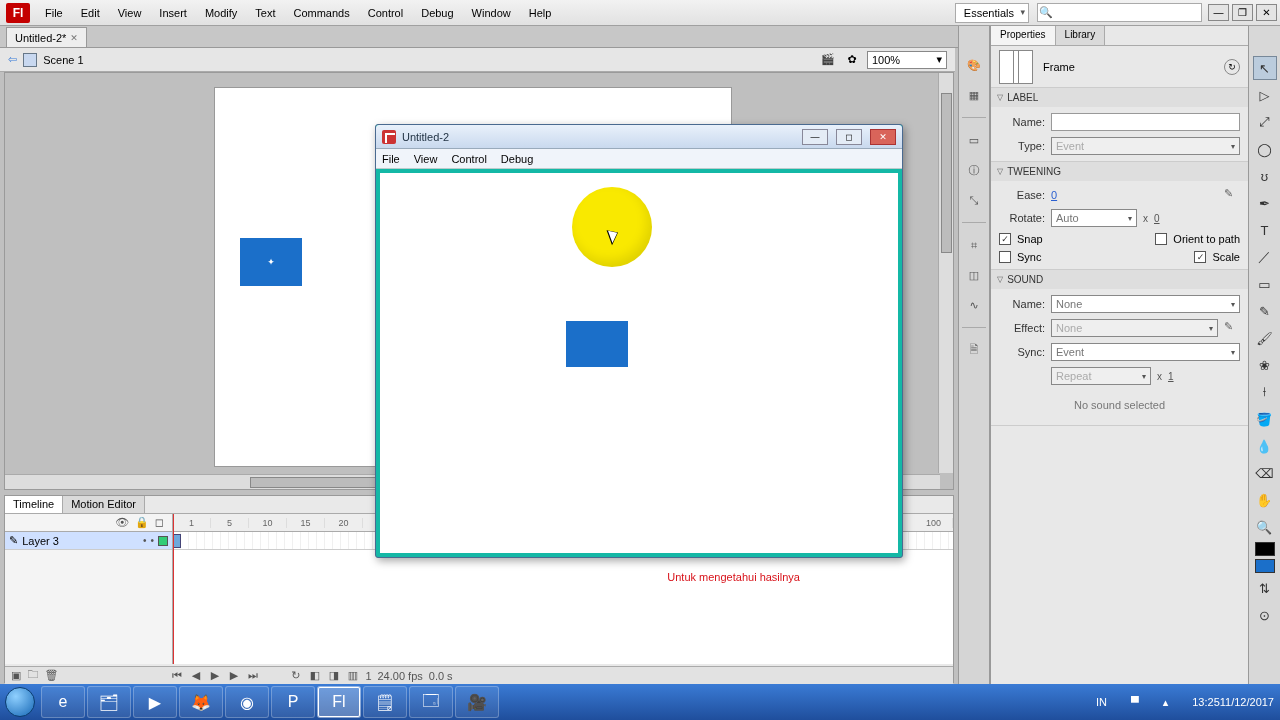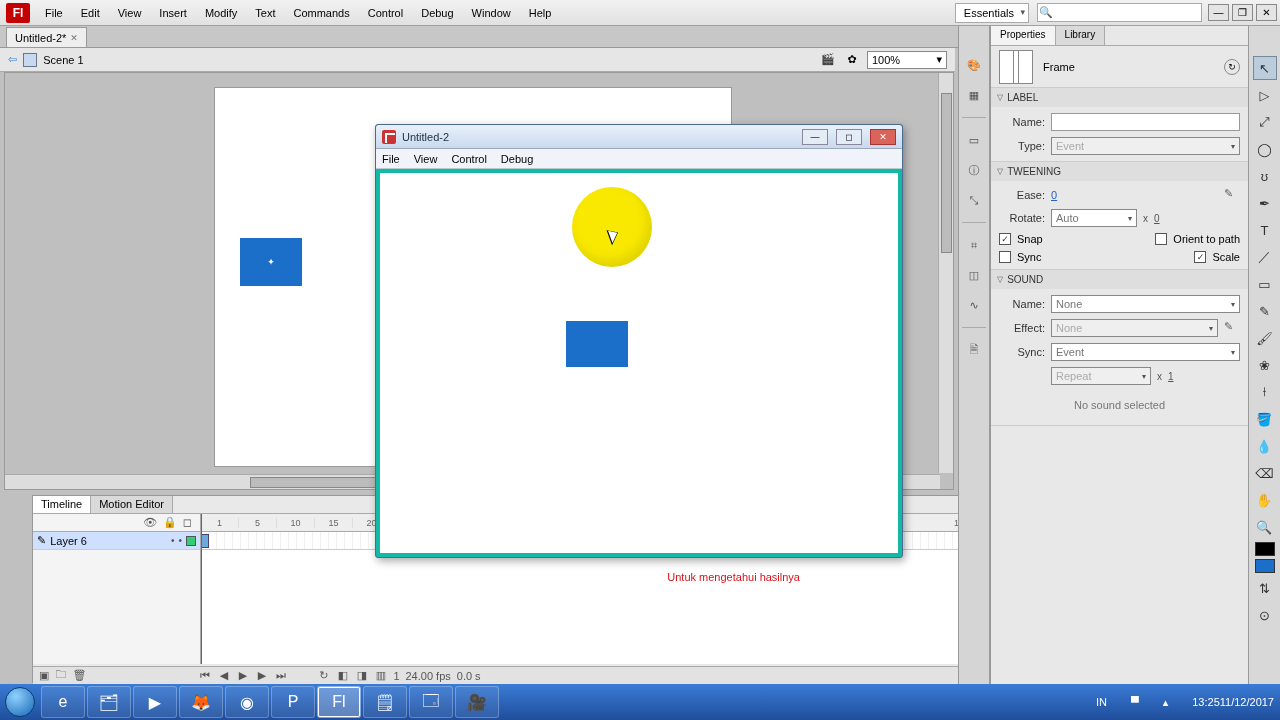--- a/index.html
+++ b/index.html
@@ -31,21 +31,21 @@
 
 .stage-wrap { position:absolute; left:4px; top:72px; width:950px; height:418px; background:#bfbfbf; overflow:hidden; border:1px solid #9a9a9a; }
 .stage-canvas { position:absolute; left:210px; top:15px; width:516px; height:378px; background:#fff; box-shadow:0 0 0 1px #999; }
 .blue-sq-stage { position:absolute; left:235px; top:165px; width:62px; height:48px; background:#1b6fc9; display:flex; align-items:center; justify-content:center; color:#fff; font-size:9px; }
 .stage-wrap .hscroll { position:absolute; left:0; bottom:0; width:935px; height:15px; background:#ddd; border-top:1px solid #aaa; }
 .stage-wrap .hscroll .thumb { position:absolute; left:245px; top:2px; width:210px; height:11px; background:#bcbcbc; border:1px solid #888; }
 .stage-wrap .vscroll { position:absolute; right:0; top:0; width:15px; height:400px; background:#ddd; border-left:1px solid #aaa; }
 .stage-wrap .vscroll .thumb { position:absolute; left:2px; top:20px; width:11px; height:160px; background:#bcbcbc; border:1px solid #888; }
 
 
-.timeline { position:absolute; left:4px; top:495px; width:950px; height:188px; background:#e9e9e9; border:1px solid #999;margin-left:28px; }
+.timeline { position:absolute; left:4px; top:495px; width:950px; height:188px; background:#e9e9e9; border:1px solid #999; }
 .timeline-tabs { height:18px; display:flex; border-bottom:1px solid #aaa; }
 .tl-tab { padding:2px 8px; background:#dadada; border-right:1px solid #aaa; }
 .tl-tab.active { background:#fff; }
 .tl-body { position:relative; height:170px; }
 .layer-col { position:absolute; left:0; top:0; width:168px; height:150px; background:#f4f4f4; border-right:1px solid #aaa; }
 .layer-head { height:18px; border-bottom:1px solid #aaa; display:flex; align-items:center; justify-content:flex-end; gap:6px; padding-right:8px; font-size:9px; color:#555;}
 .layer-row { height:18px; display:flex; align-items:center; gap:4px; padding:0 4px; background:#cfe0ff; border-bottom:1px solid #ccc;}
 .layer-row .sq { width:10px;height:10px;border:1px solid #555;}
 .frames { position:absolute; left:168px; top:0; right:0; height:150px; background:#fff; }
 .fr-ruler { height:18px; border-bottom:1px solid #aaa; background:#eee; display:flex; align-items:center; }
@@ -183,21 +183,21 @@
   </div>
   <div class="tl-body">
     <div class="layer-col">
       <div class="layer-head">
           <span>👁</span>
           <span>🔒</span>
           <span>◻</span>
         </div>
       <div class="layer-row">
         <span>✎</span>
-        <span>Layer 6</span>
+        <span>Layer 3</span>
         <span style="flex:1"></span>
         <span class="mini">•</span>
           <span class="mini">•</span>
         <span class="sq" style="background:#3c7"></span>
       </div>
     </div>
     <div class="frames">
       <div class="fr-ruler">
         <div class="fr-tick">1</div>
         <div class="fr-tick">5</div>

